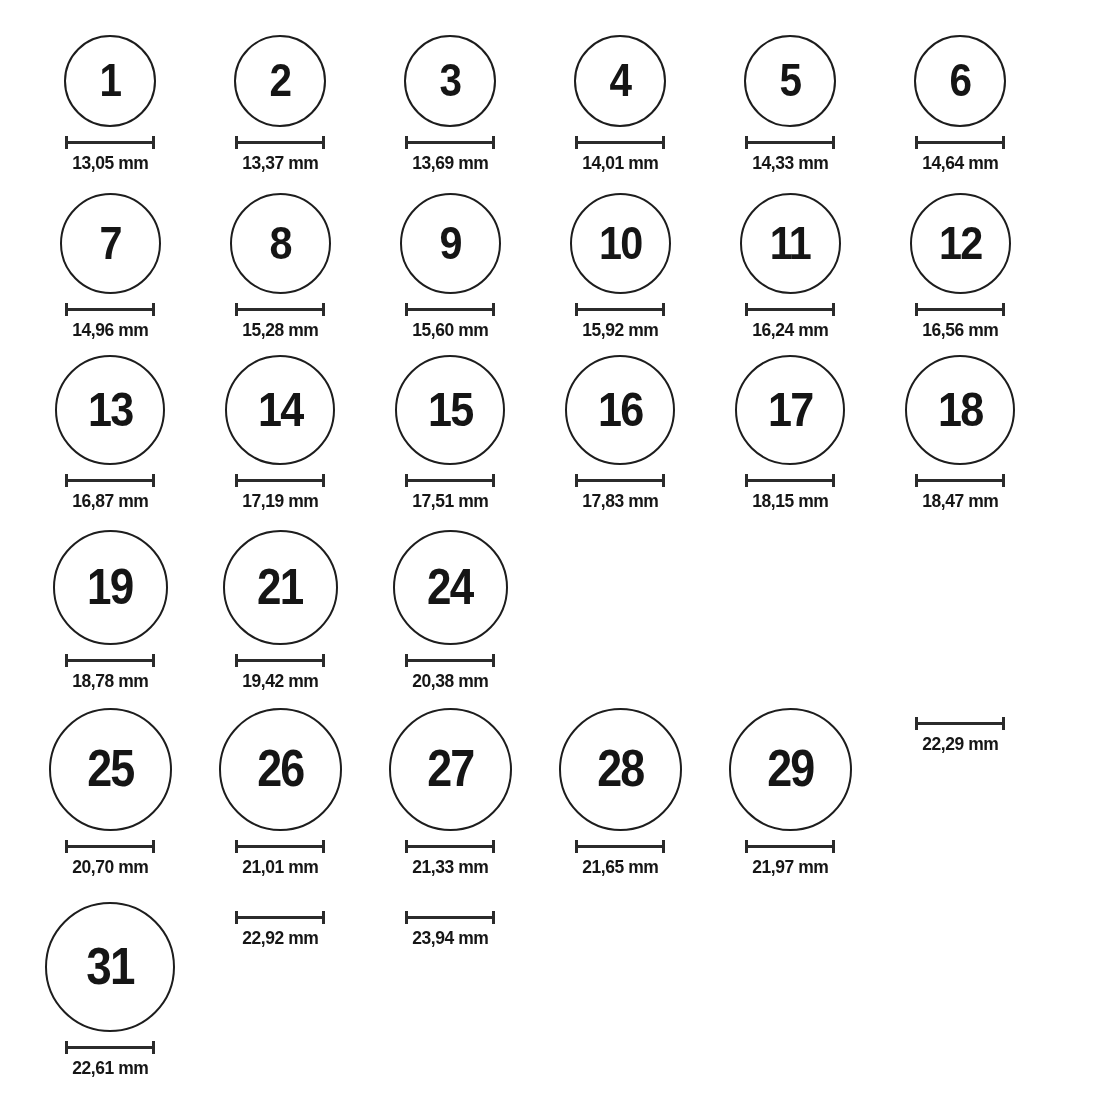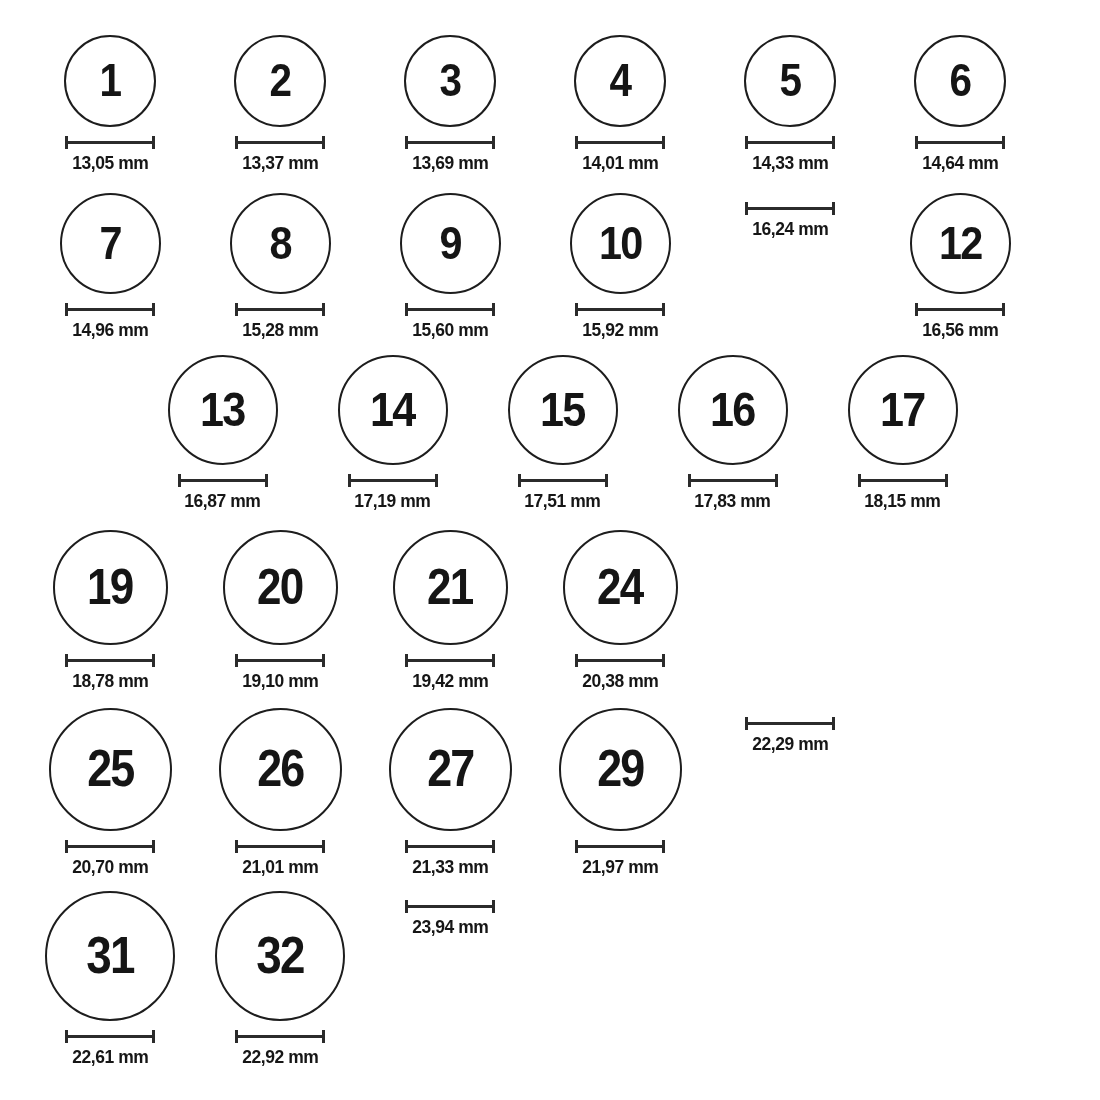--- a/index.html
+++ b/index.html
@@ -12,23 +12,23 @@
     font-family: "Liberation Sans", sans-serif;
   }
   .chart {
     padding: 35px 0 0 25px;
   }
   .row {
     display: flex;
   }
   .row.r0 { --d: 92px;  --fs: 46px; margin-bottom: 20px; }
   .row.r1 { --d: 101px; --fs: 47px; margin-bottom: 15px; }
-  .row.r2 { --d: 110px; --fs: 49px; margin-bottom: 19px; justify-content: center; }
+  .row.r2 { --d: 110px; --fs: 49px; margin-bottom: 19px; }
   .row.r3 { --d: 115px; --fs: 50px; margin-bottom: 17px; align-items: flex-end; }
-  .row.r4 { --d: 123px; --fs: 51px; margin-bottom: 14px; }
+  .row.r4 { --d: 123px; --fs: 51px; margin-bottom: 25px; }
   .row.r5 { --d: 130px; --fs: 52px; margin-bottom: 0; }
   .cell {
     width: 170px;
     display: flex;
     flex-direction: column;
     align-items: center;
     flex: 0 0 auto;
   }
   .circle-wrap {
     height: var(--d);
@@ -216,20 +216,25 @@
       </div>
     </div>
     <div class="measure">
       <span class="tick"></span>
       <span class="bar"></span>
       <span class="tick"></span>
     </div>
     <div class="dlabel">15,92 mm</div>
   </div>
       <div class="cell">
+    <div class="circle-wrap">
+      <div class="circle">
+        <span class="num">11</span>
+      </div>
+    </div>
     <div class="measure">
       <span class="tick"></span>
       <span class="bar"></span>
       <span class="tick"></span>
     </div>
     <div class="dlabel">16,24 mm</div>
   </div>
       <div class="cell">
     <div class="circle-wrap">
       <div class="circle">
@@ -303,51 +308,51 @@
         <span class="num">17</span>
       </div>
     </div>
     <div class="measure">
       <span class="tick"></span>
       <span class="bar"></span>
       <span class="tick"></span>
     </div>
     <div class="dlabel">18,15 mm</div>
   </div>
+      <div class="cell">
+    <div class="circle-wrap">
+      <div class="circle">
+        <span class="num">18</span>
+      </div>
+    </div>
+    <div class="measure">
+      <span class="tick"></span>
+      <span class="bar"></span>
+      <span class="tick"></span>
+    </div>
+    <div class="dlabel">18,47 mm</div>
+  </div>
     </div>
     <div class="row r3">
       <div class="cell">
     <div class="circle-wrap">
       <div class="circle">
         <span class="num">19</span>
       </div>
     </div>
     <div class="measure">
       <span class="tick"></span>
       <span class="bar"></span>
       <span class="tick"></span>
     </div>
     <div class="dlabel">18,78 mm</div>
   </div>
       <div class="cell">
     <div class="circle-wrap">
       <div class="circle">
-        <span class="num">20</span>
-      </div>
-    </div>
-    <div class="measure">
-      <span class="tick"></span>
-      <span class="bar"></span>
-      <span class="tick"></span>
-    </div>
-    <div class="dlabel">19,10 mm</div>
-  </div>
-      <div class="cell">
-    <div class="circle-wrap">
-      <div class="circle">
         <span class="num">21</span>
       </div>
     </div>
     <div class="measure">
       <span class="tick"></span>
       <span class="bar"></span>
       <span class="tick"></span>
     </div>
     <div class="dlabel">19,42 mm</div>
   </div>
@@ -401,20 +406,33 @@
     <div class="measure">
       <span class="tick"></span>
       <span class="bar"></span>
       <span class="tick"></span>
     </div>
     <div class="dlabel">21,33 mm</div>
   </div>
       <div class="cell">
     <div class="circle-wrap">
       <div class="circle">
+        <span class="num">28</span>
+      </div>
+    </div>
+    <div class="measure">
+      <span class="tick"></span>
+      <span class="bar"></span>
+      <span class="tick"></span>
+    </div>
+    <div class="dlabel">21,65 mm</div>
+  </div>
+      <div class="cell">
+    <div class="circle-wrap">
+      <div class="circle">
         <span class="num">29</span>
       </div>
     </div>
     <div class="measure">
       <span class="tick"></span>
       <span class="bar"></span>
       <span class="tick"></span>
     </div>
     <div class="dlabel">21,97 mm</div>
   </div>
@@ -435,25 +453,20 @@
       </div>
     </div>
     <div class="measure">
       <span class="tick"></span>
       <span class="bar"></span>
       <span class="tick"></span>
     </div>
     <div class="dlabel">22,61 mm</div>
   </div>
       <div class="cell">
-    <div class="circle-wrap">
-      <div class="circle">
-        <span class="num">32</span>
-      </div>
-    </div>
     <div class="measure">
       <span class="tick"></span>
       <span class="bar"></span>
       <span class="tick"></span>
     </div>
     <div class="dlabel">22,92 mm</div>
   </div>
       <div class="cell">
     <div class="measure">
       <span class="tick"></span>

